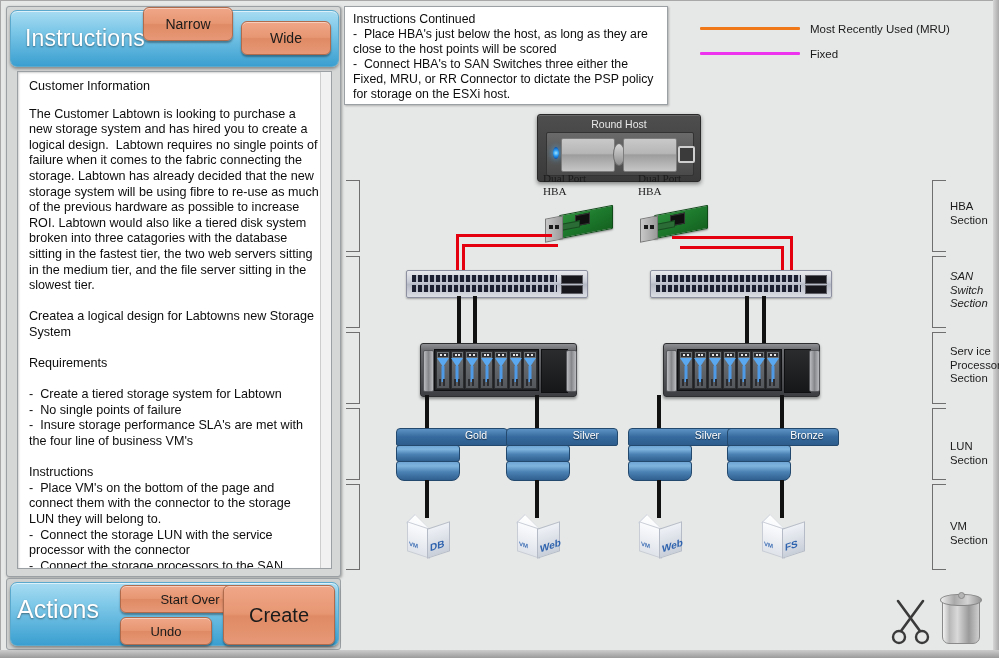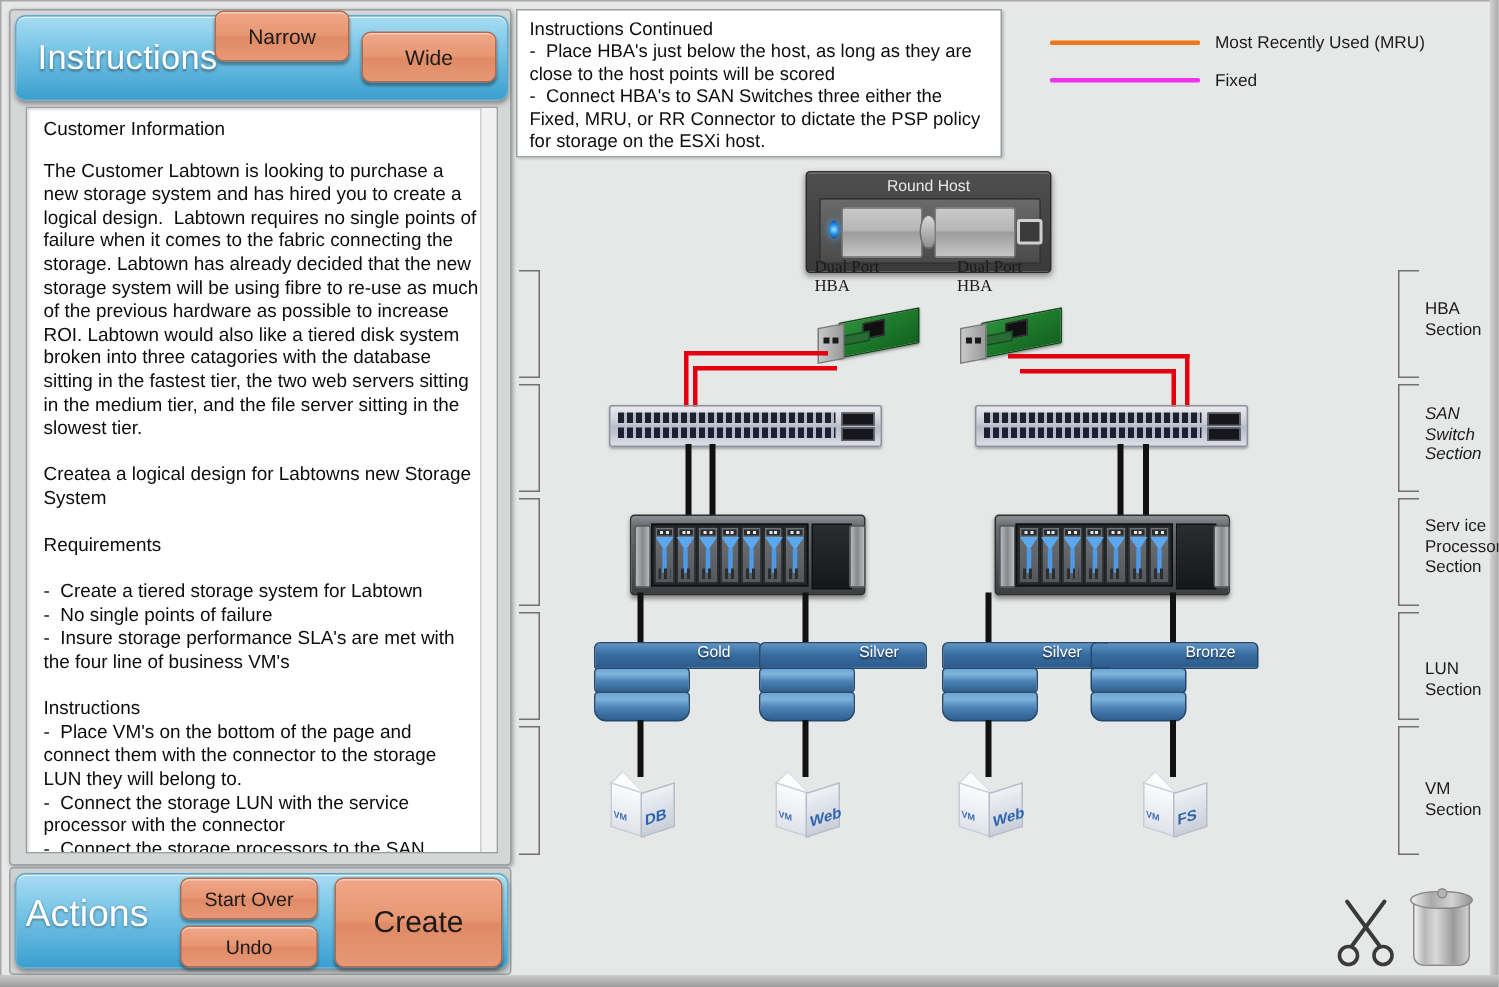--- a/index.html
+++ b/index.html
@@ -79,21 +79,21 @@
   .actions-bar{
     position:absolute;left:3px;top:3px;width:327px;height:62px;
     background:linear-gradient(to bottom,#a8dcf2 0%,#7ec8e8 35%,#3a9fd0 100%);
     border-radius:7px;border:1px solid #5ba9cc;
     box-shadow:0 2px 3px rgba(0,0,0,.35), inset 0 1px 0 rgba(255,255,255,.6);
   }
   .actions-title{
     position:absolute;left:10px;top:16px;color:#fff;font-size:25px;
     text-shadow:0 1px 2px rgba(0,0,0,.45);
   }
-  .btn-startover{position:absolute;left:113px;top:6px;width:90px;height:26px;font-size:13px;}
+  .btn-startover{position:absolute;left:113px;top:6px;width:90px;height:26px;font-size:13px;padding-left:24px;}
   .btn-undo{position:absolute;left:113px;top:38px;width:90px;height:26px;font-size:13px;}
   .btn-create{position:absolute;left:216px;top:6px;width:110px;height:58px;font-size:20px;}
 
   
   .instr-cont{
     position:absolute;left:344px;top:6px;width:322px;height:97px;
     background:#ffffff;border:1px solid #9aa0a3;
     box-shadow:1px 1px 2px rgba(0,0,0,.25);
   }
   .instr-cont-text{

